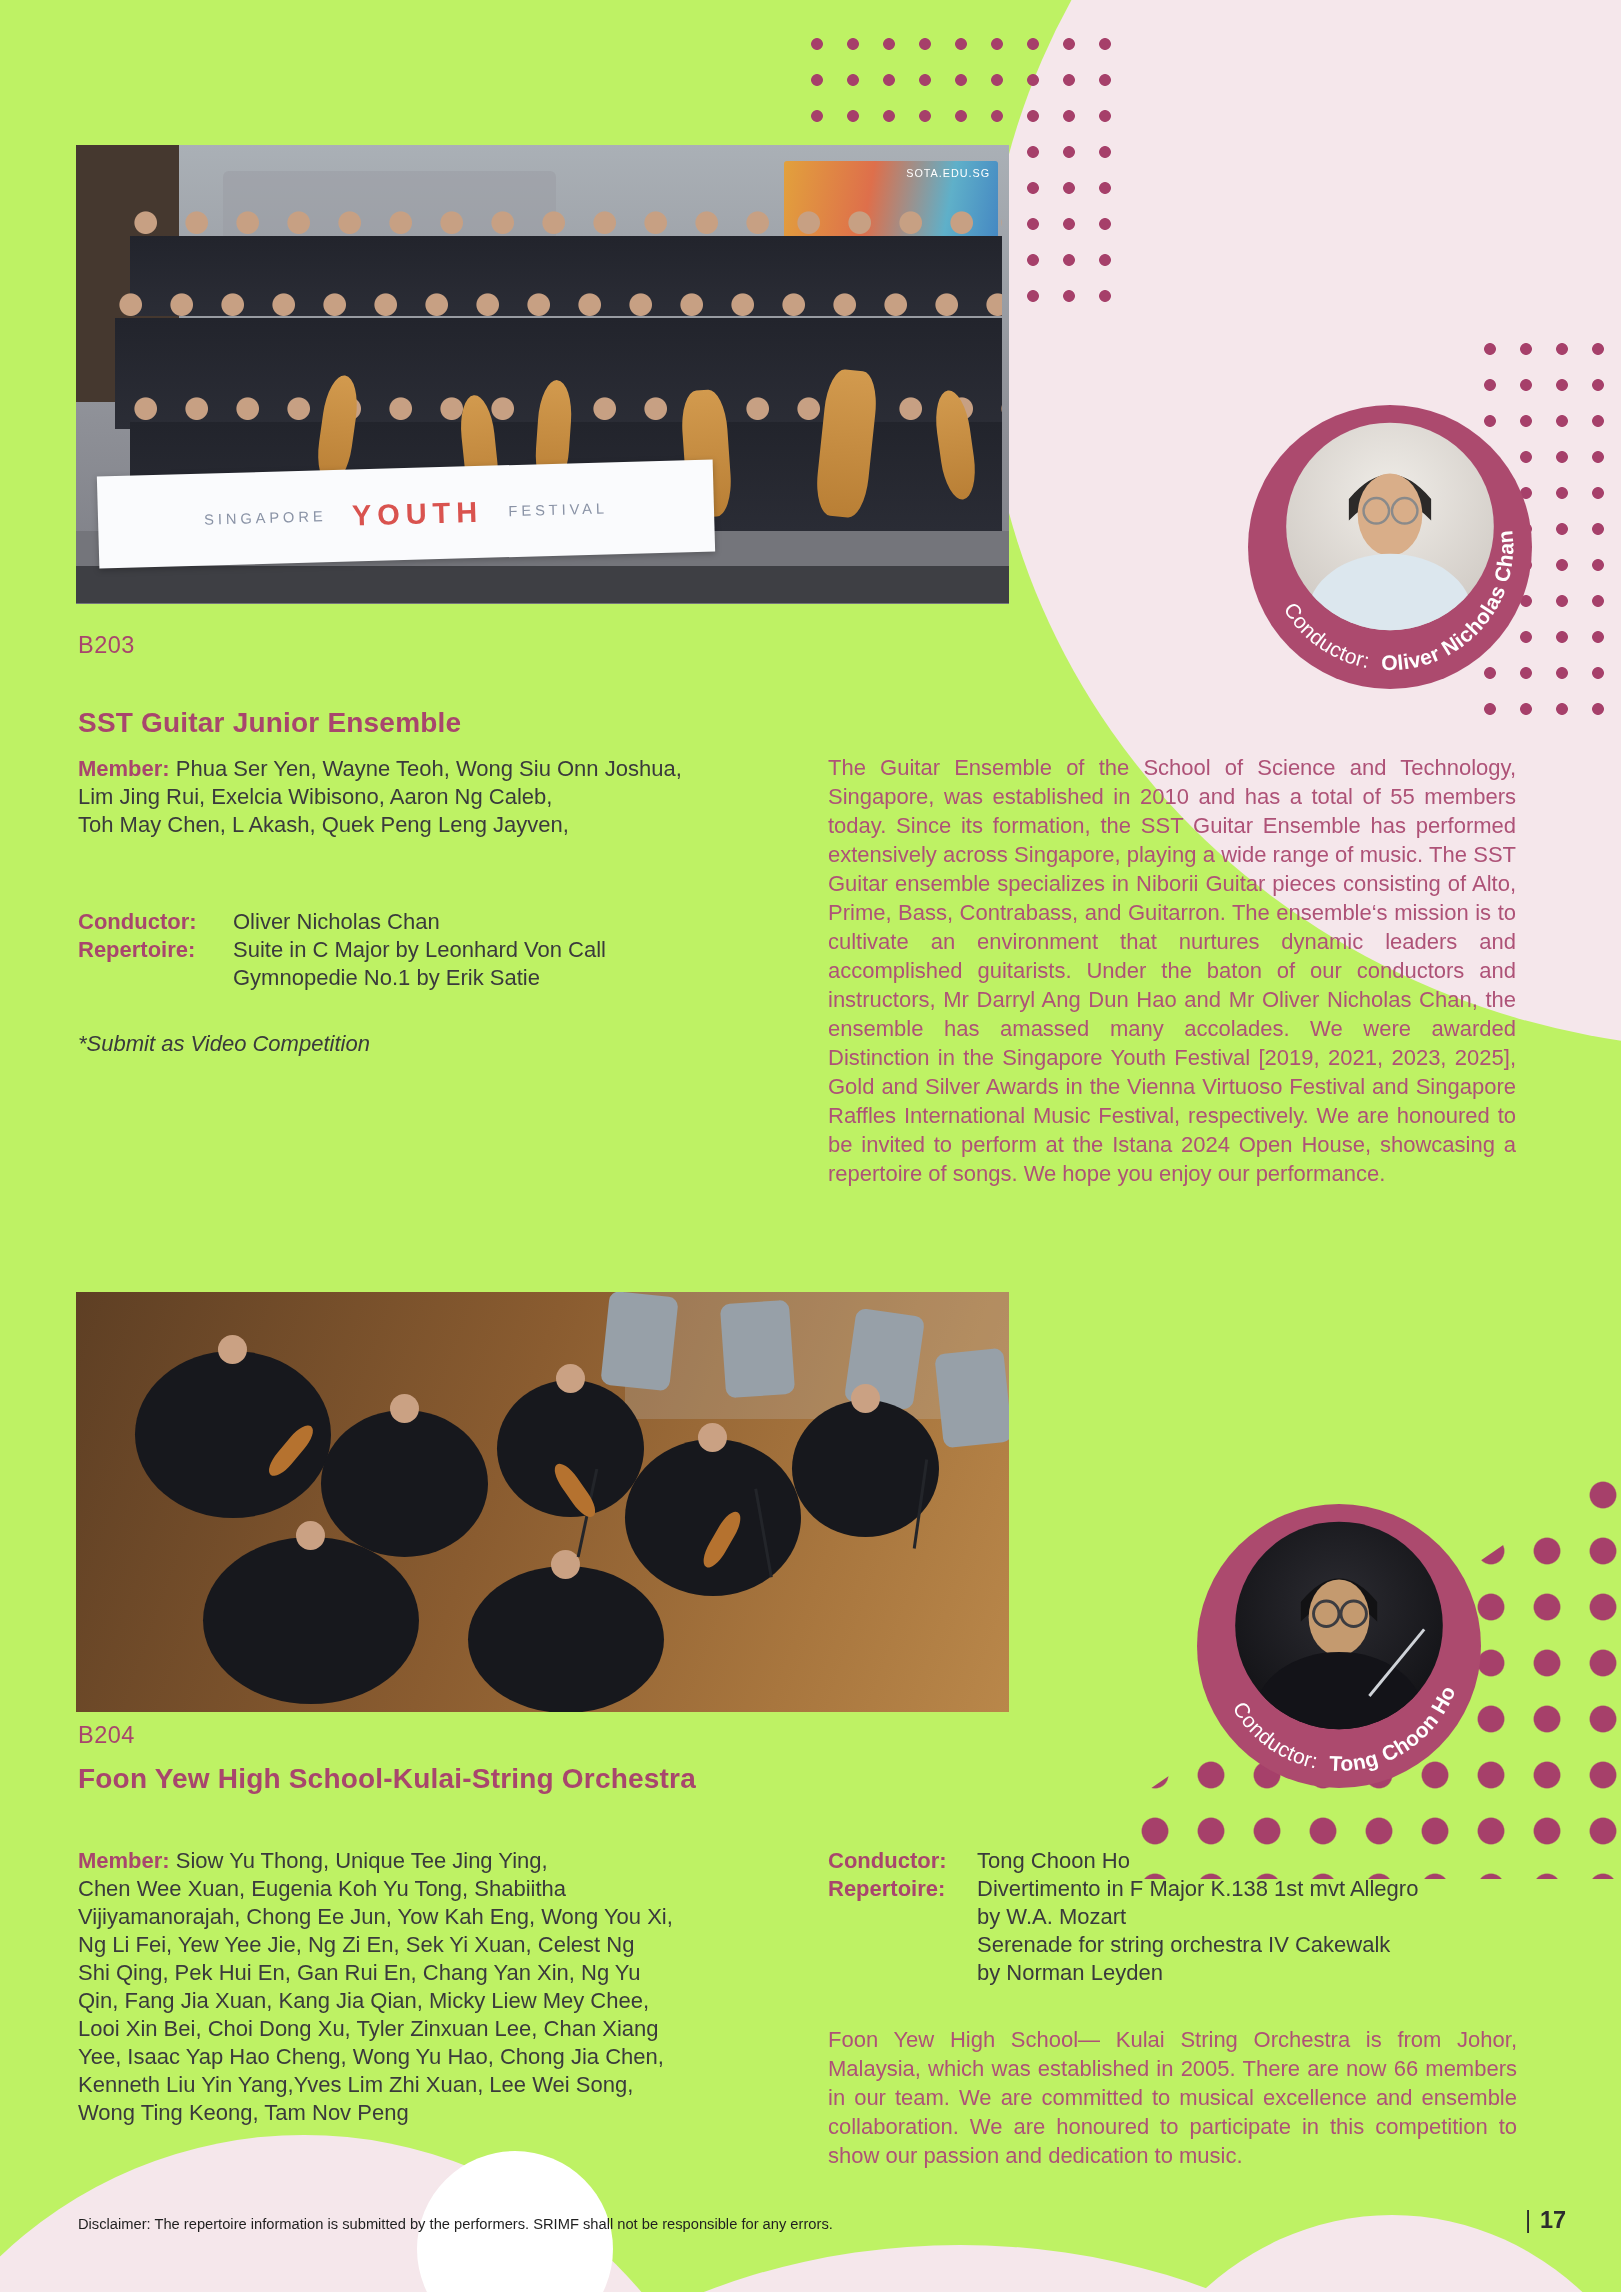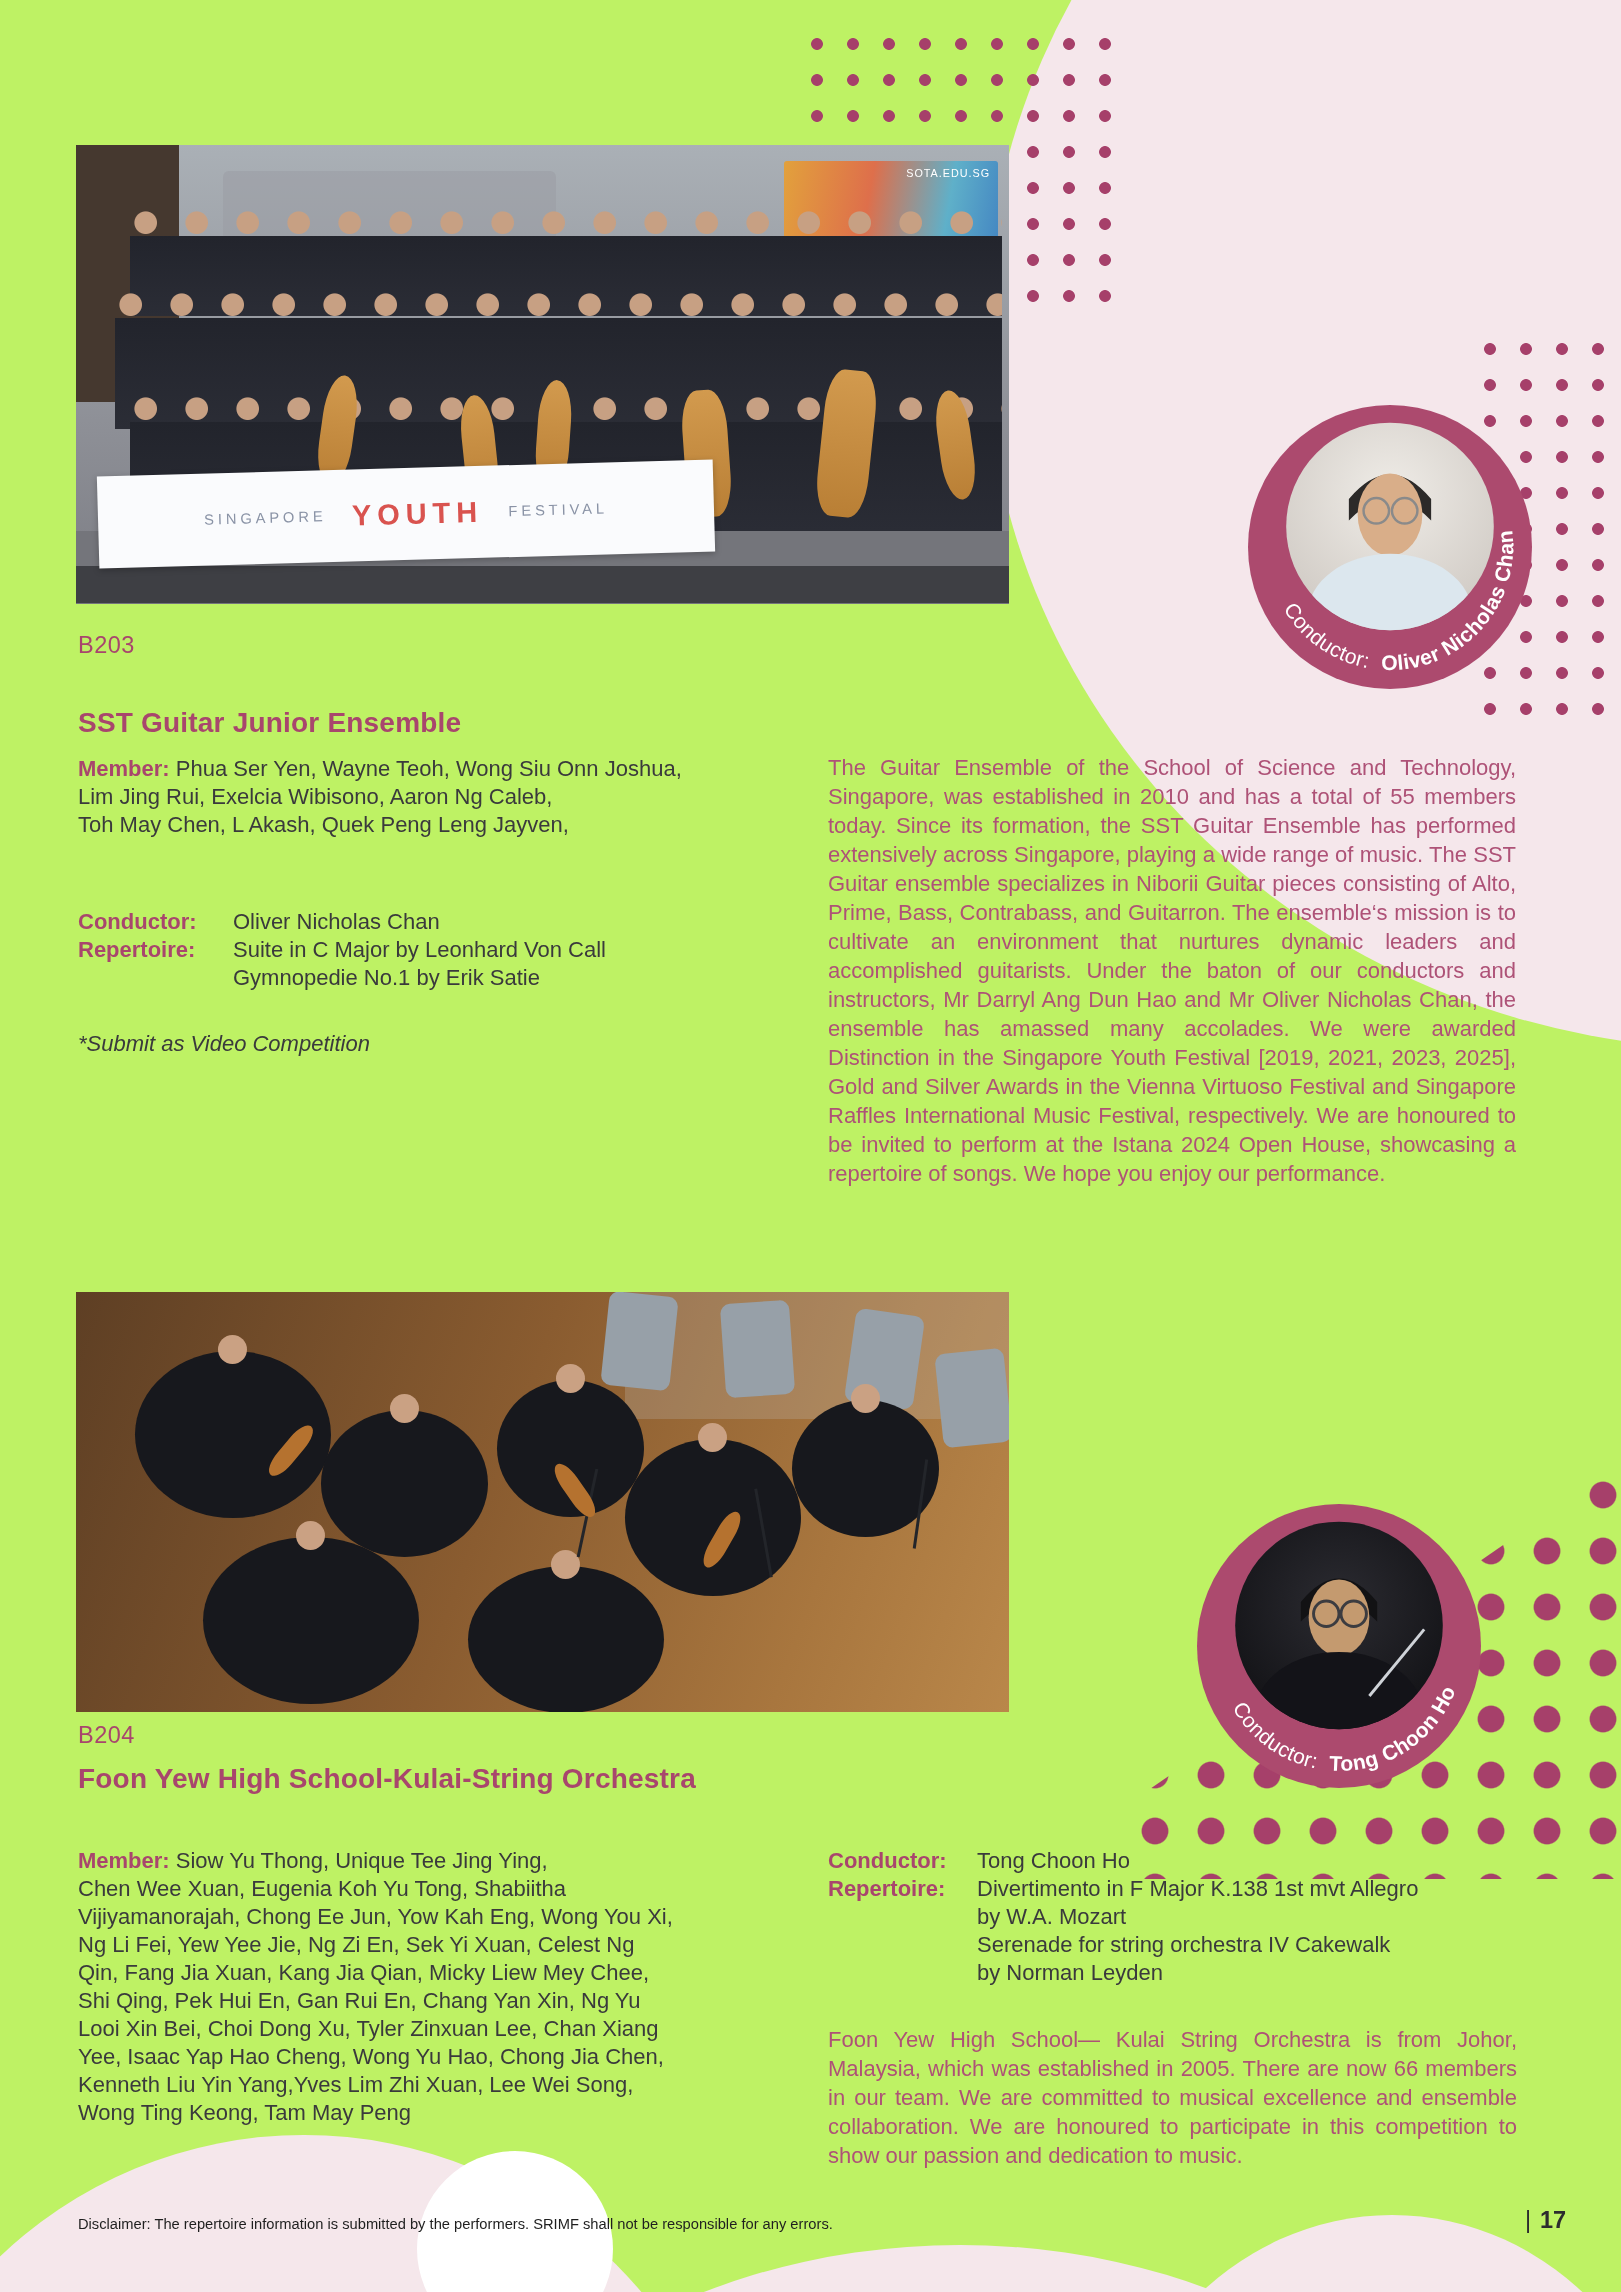--- a/index.html
+++ b/index.html
@@ -222,26 +222,26 @@
 
   <div class="txt code" style="left:78px;top:1722px;">B204</div>
   <div class="txt title" style="left:78px;top:1763px;">Foon Yew High School-Kulai-String Orchestra</div>
 
   <div class="txt body members" style="left:78px;top:1847px;width:747px;">
     <span class="lbl first">Member:</span>
     <span class="first">Siow Yu Thong, Unique Tee Jing Ying,</span>
     <span>Chen Wee Xuan, Eugenia Koh Yu Tong, Shabiitha</span>
     <span>Vijiyamanorajah, Chong Ee Jun, Yow Kah Eng, Wong You Xi,</span>
     <span>Ng Li Fei, Yew Yee Jie, Ng Zi En, Sek Yi Xuan, Celest Ng</span>
+    <span>Shi Qing, Pek Hui En, Gan Rui En, Chang Yan Xin, Ng Yu</span>
     <span>Qin, Fang Jia Xuan, Kang Jia Qian, Micky Liew Mey Chee,</span>
-    <span>Shi Qing, Pek Hui En, Gan Rui En, Chang Yan Xin, Ng Yu</span>
     <span>Looi Xin Bei, Choi Dong Xu, Tyler Zinxuan Lee, Chan Xiang</span>
     <span>Yee, Isaac Yap Hao Cheng, Wong Yu Hao, Chong Jia Chen,</span>
     <span>Kenneth Liu Yin Yang,Yves Lim Zhi Xuan, Lee Wei Song,</span>
-    <span>Wong Ting Keong, Tam May Peng</span>
+    <span>Wong Ting Keong, Tam Nov Peng</span>
   </div>
 
   <div class="txt kv" style="left:828px;top:1847px;">
     <span class="k k152">Conductor:</span>
     <span class="v">Tong Choon Ho</span>
   </div>
   <div class="txt kv" style="left:828px;top:1875px;">
     <span class="k k152">Repertoire:</span>
     <span class="v">
       <div>Divertimento in F Major K.138 1st mvt Allegro</div>

